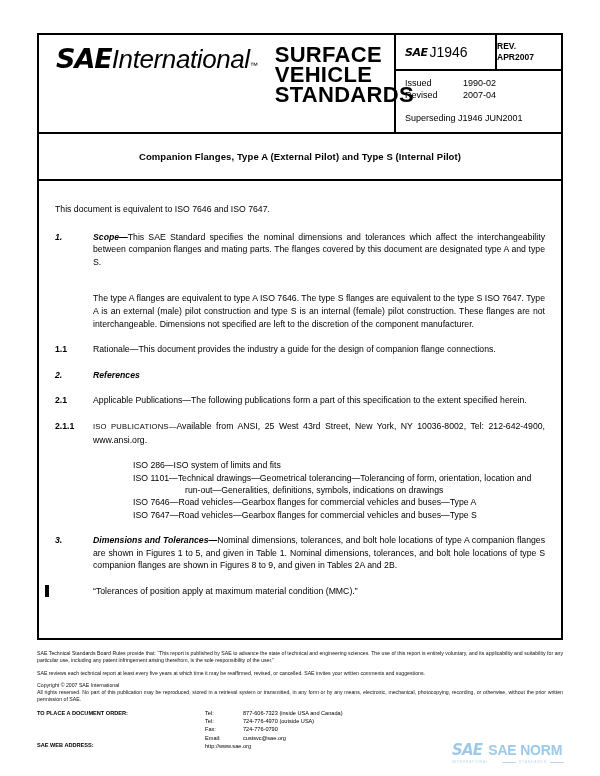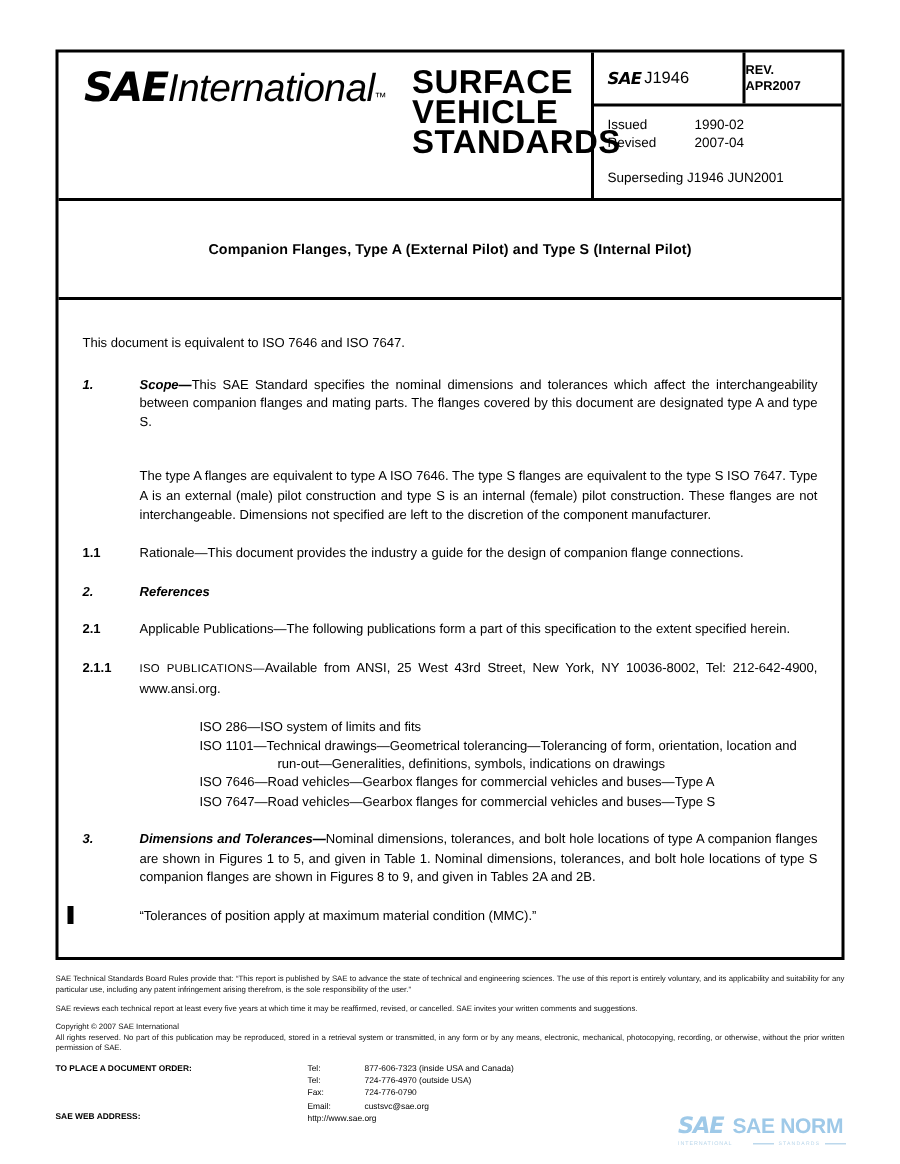--- a/index.html
+++ b/index.html
@@ -80,21 +80,21 @@
     flex: 1;
     display: flex;
     align-items: center;
     padding-left: 9px;
   }
   .hr-num .mini-sae {
     font-family: "DejaVu Sans", sans-serif;
     font-weight: bold; font-style: italic;
     font-size: 11px; letter-spacing: -0.5px;
   }
-  .hr-num .jnum { font-size: 11px; margin-left: 2px; }
+  .hr-num .jnum { font-size: 14px; margin-left: 2px; }
   .hr-rev {
     width: 66px;
     border-left: 2px solid #000;
     text-align: left;
     font-weight: bold;
     font-size: 8.5px;
     line-height: 11px;
     padding-top: 6px;
   }
   .hr-dates {
@@ -103,21 +103,21 @@
     font-size: 9px;
     line-height: 12px;
   }
   .d-row { display: flex; }
   .d-lbl { width: 58px; }
   .d-val { }
   .supersede { margin-top: 11px; font-size: 9px; }
 
   
   .title-row {
-    height: 66px;
+    height: 47px;
     border-bottom: 2px solid #000;
     display: flex;
     align-items: center;
     justify-content: center;
   }
   .doc-title {
     font-weight: bold;
     font-size: 9.5px;
     letter-spacing: 0.1px;
   }

